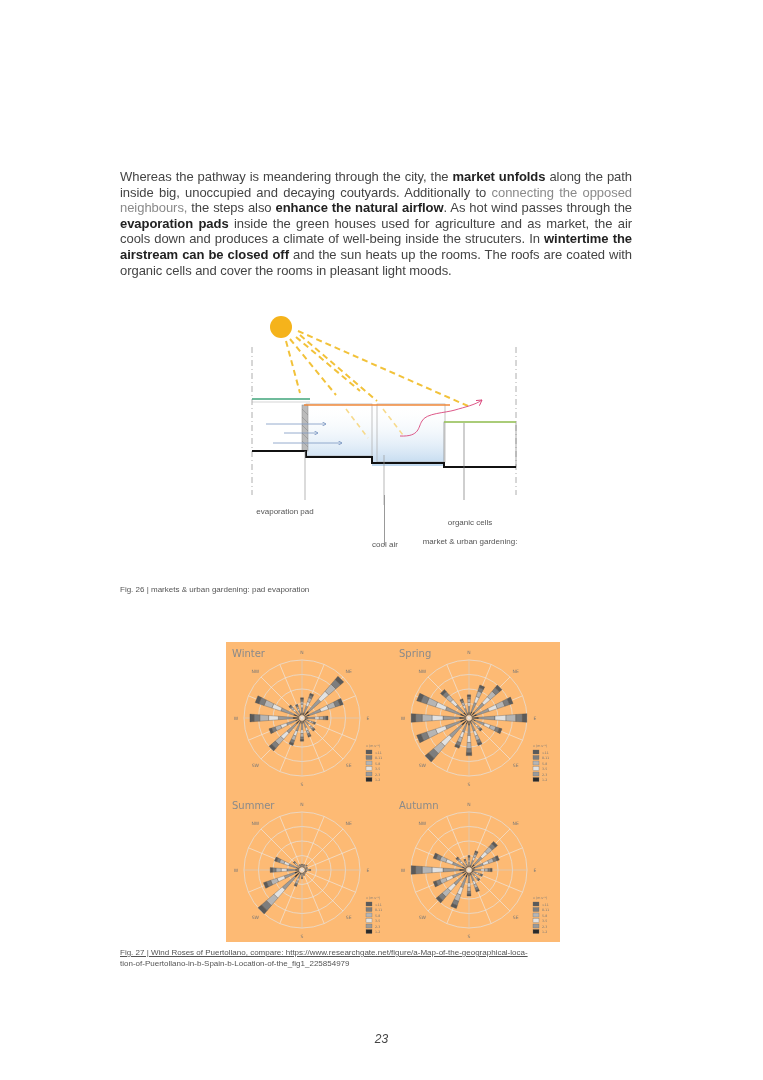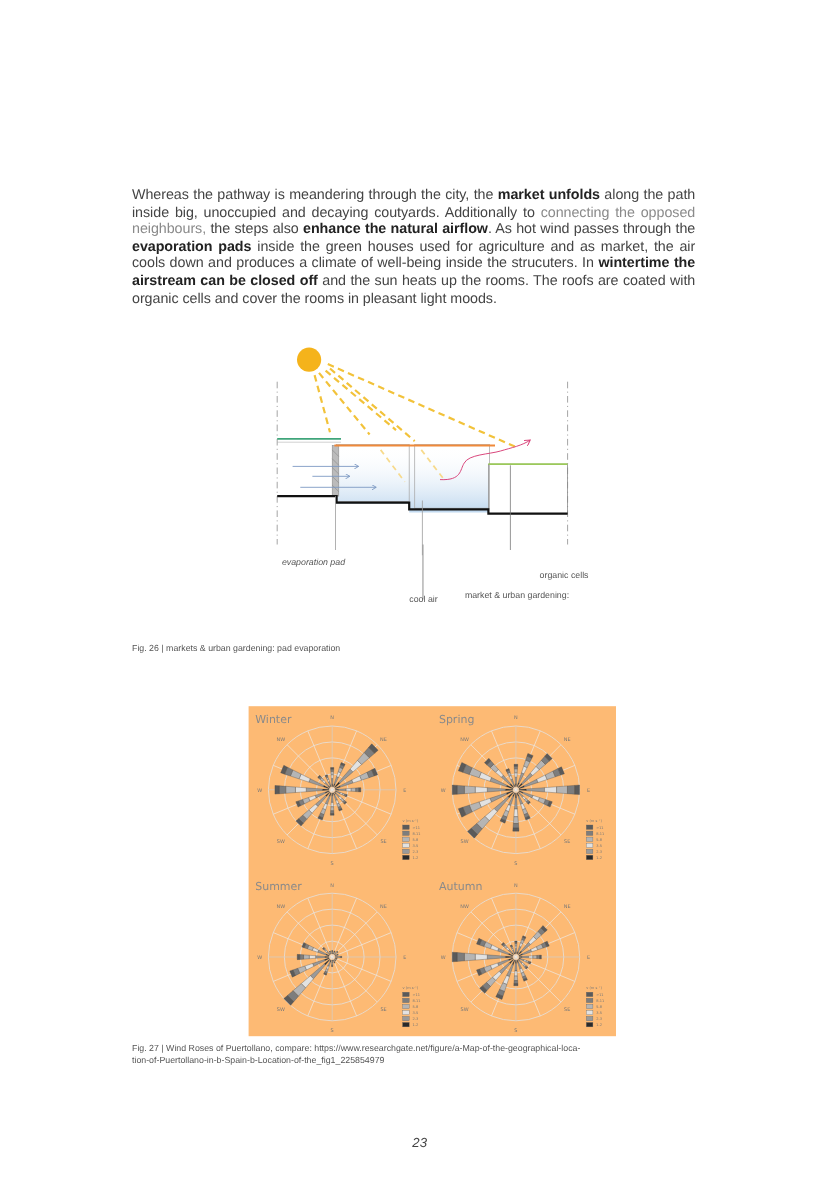--- a/index.html
+++ b/index.html
@@ -80,23 +80,23 @@
   <path d="M160,131 C180,132 178,122 182,116 C186,108 205,108 215,105 C225,102 235,100 242,95" fill="none" stroke="#D9457A" stroke-width="0.9" marker-end="url(#arrR)"></path>
 
   <path d="M12,146 L66,146 L66,152 L132,152 L132,158 L204,158 L204,162 L276,162" fill="none" stroke="#111" stroke-width="2"></path>
 
   <line x1="65" y1="146" x2="65" y2="195" stroke="#999" stroke-width="0.7"></line>
   <line x1="144" y1="150" x2="144" y2="200" stroke="#999" stroke-width="0.7"></line>
   <line x1="224" y1="118" x2="224" y2="195" stroke="#777" stroke-width="0.7"></line>
 </svg>
 <div style="position:absolute; left:384px; top:495px; width:1px; height:50px; background:#999;"></div>
 
-<div class="lbl" style="left:240px; top:507px; width:90px;font-style:italic;">evaporation pad</div>
+<div class="lbl" style="left:240px; top:507px; width:90px;">evaporation pad</div>
 <div class="lbl" style="left:405px; top:537px; width:130px;">market &amp; urban gardening:</div>
-<div class="lbl" style="left:405px; top:518px; width:130px;text-align:right;">organic cells</div>
+<div class="lbl" style="left:405px; top:518px; width:130px;">organic cells</div>
 <div class="lbl" style="left:355px; top:540px; width:60px;">cool air</div>
 <div class="caption" style="top:568px;margin-top:16px;">Fig. 26 | markets &amp; urban gardening: pad evaporation</div>
 
 <div id="roses" style="position:absolute; left:226px; top:642px; width:334px; height:300px; background:#fdba74;">
     <svg width="167" height="150" class="rose-svg" style="position: absolute; left: 0px; top: 0px;">
       <circle cx="76" cy="76" r="14.5" fill="none" stroke="#e3e3e3" stroke-width="0.7"></circle>
       <circle cx="76" cy="76" r="29" fill="none" stroke="#e3e3e3" stroke-width="0.7"></circle>
       <circle cx="76" cy="76" r="43.5" fill="none" stroke="#e3e3e3" stroke-width="0.7"></circle>
       <circle cx="76" cy="76" r="58" fill="none" stroke="#e3e3e3" stroke-width="0.7"></circle>
       <line x1="76" y1="76" x2="76" y2="18" stroke="#d0d0d0" stroke-width="0.6"></line>
@@ -649,16 +649,16 @@
       <text x="149" y="122.5" font-size="3.2" fill="#777">5-8</text>
       <rect x="140" y="124.5" width="6" height="4" fill="#e2e2e2" stroke="#666" stroke-width="0.3"></rect>
       <text x="149" y="128" font-size="3.2" fill="#777">3-5</text>
       <rect x="140" y="130" width="6" height="4" fill="#9a9a9a" stroke="#666" stroke-width="0.3"></rect>
       <text x="149" y="133.5" font-size="3.2" fill="#777">2-3</text>
       <rect x="140" y="135.5" width="6" height="4" fill="#2a2a2a" stroke="#666" stroke-width="0.3"></rect>
       <text x="149" y="139" font-size="3.2" fill="#777">1-2</text>
     </svg>
   </div>
 
-<div class="caption" style="top:947px;">Fig. 27 | Wind Roses of Puertollano, compare: https://www.researchgate.net/figure/a-Map-of-the-geographical-loca-</div>
+<div class="caption" style="top:947px;text-decoration:underline;">Fig. 27 | Wind Roses of Puertollano, compare: https://www.researchgate.net/figure/a-Map-of-the-geographical-loca-</div>
 <div class="caption" style="top:958px;text-align:center;">tion-of-Puertollano-in-b-Spain-b-Location-of-the_fig1_225854979</div>
 
 <div class="pagenum">23</div>
 
 </body></html>

